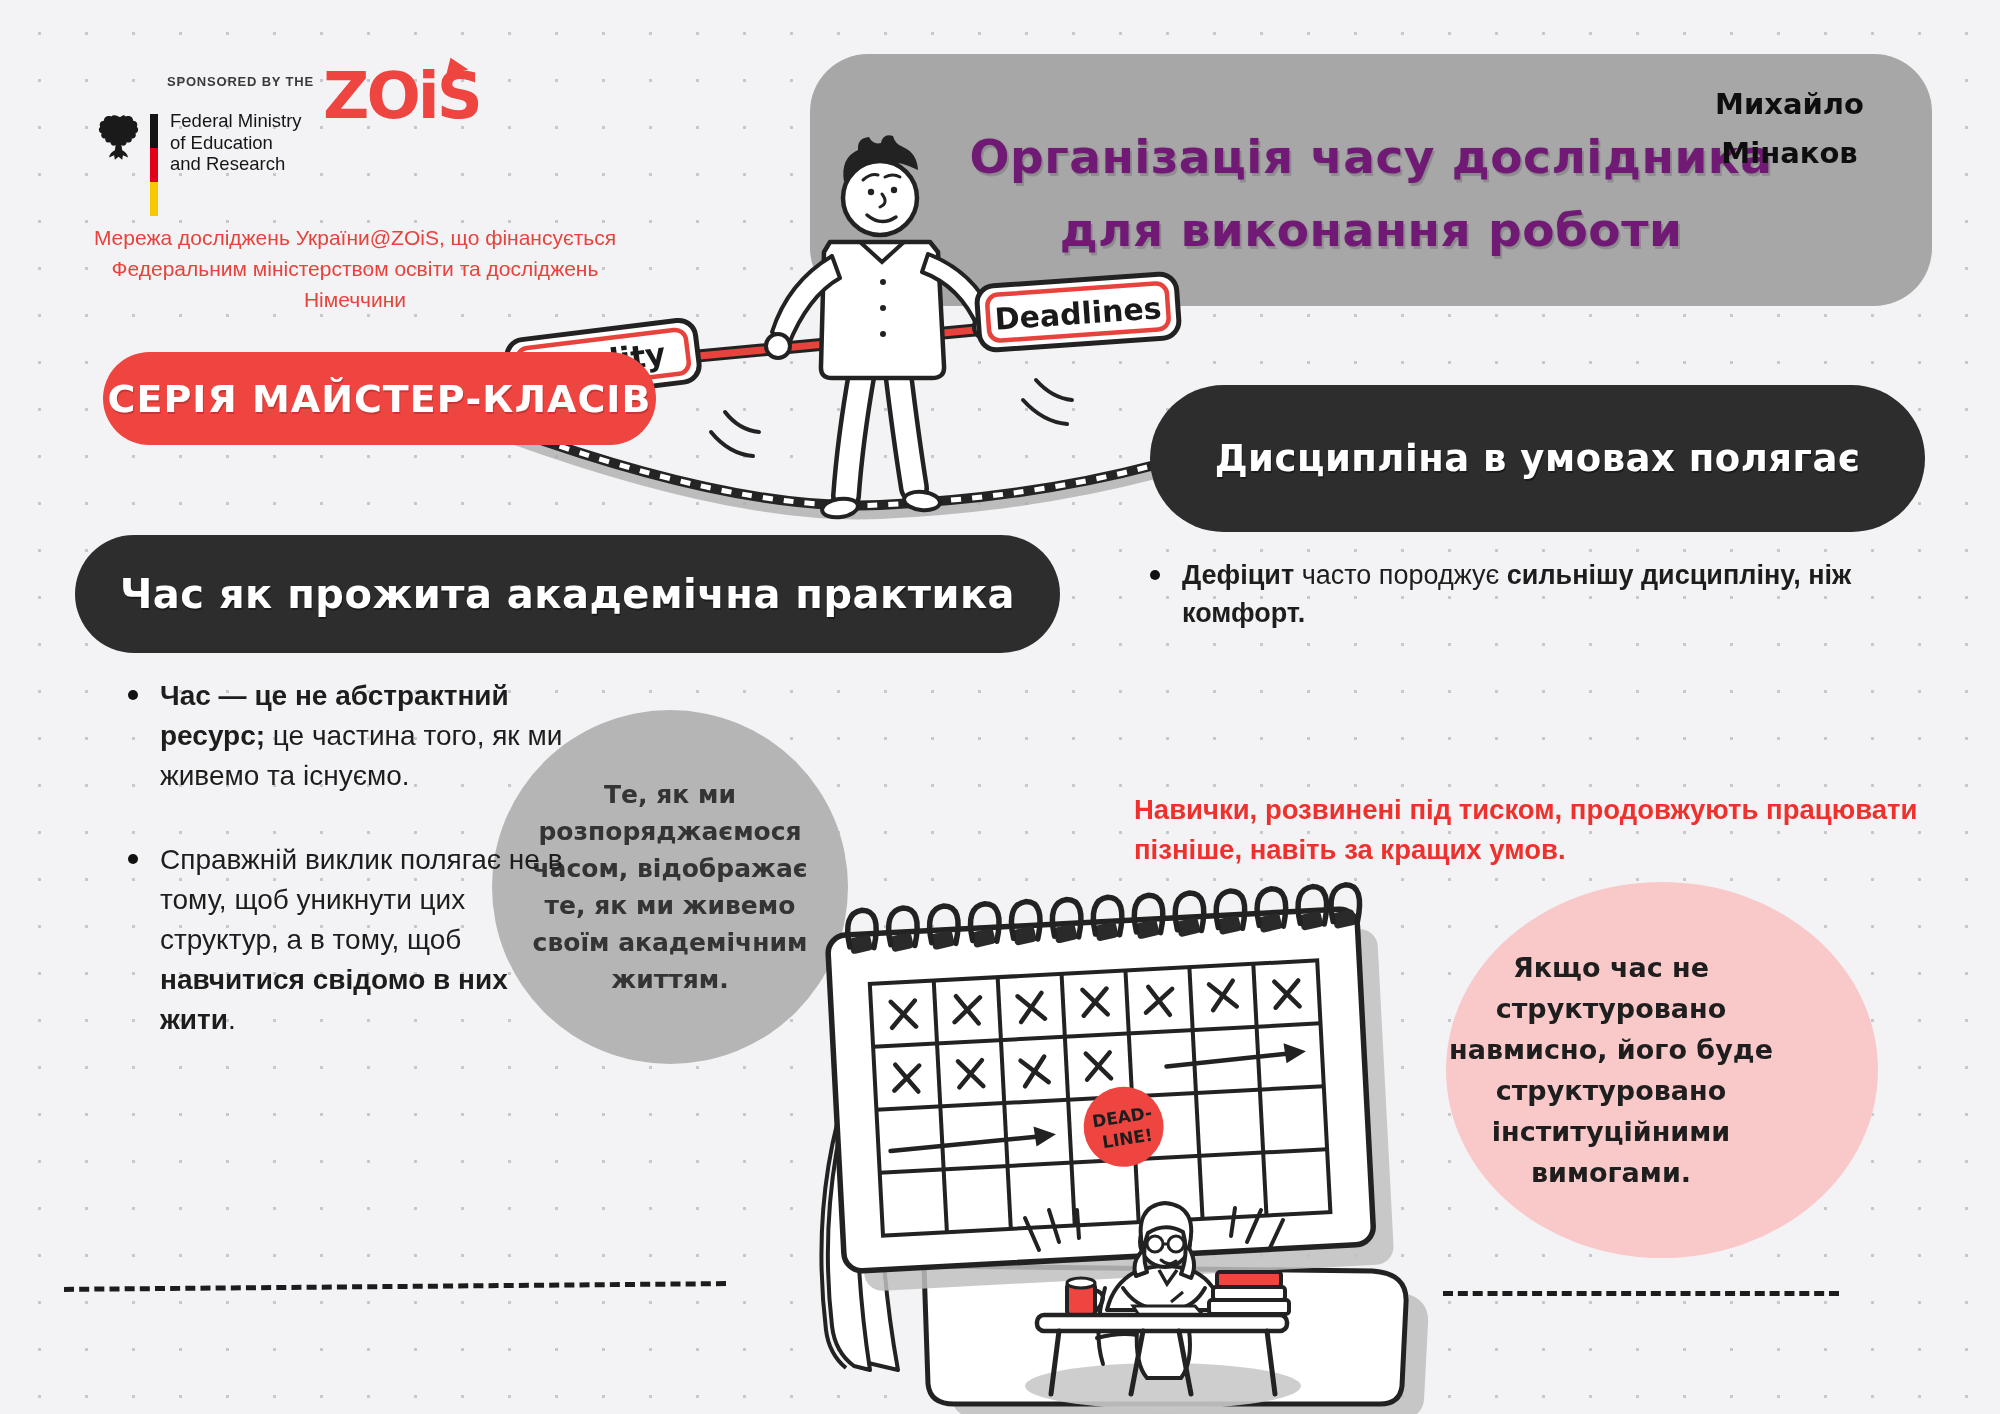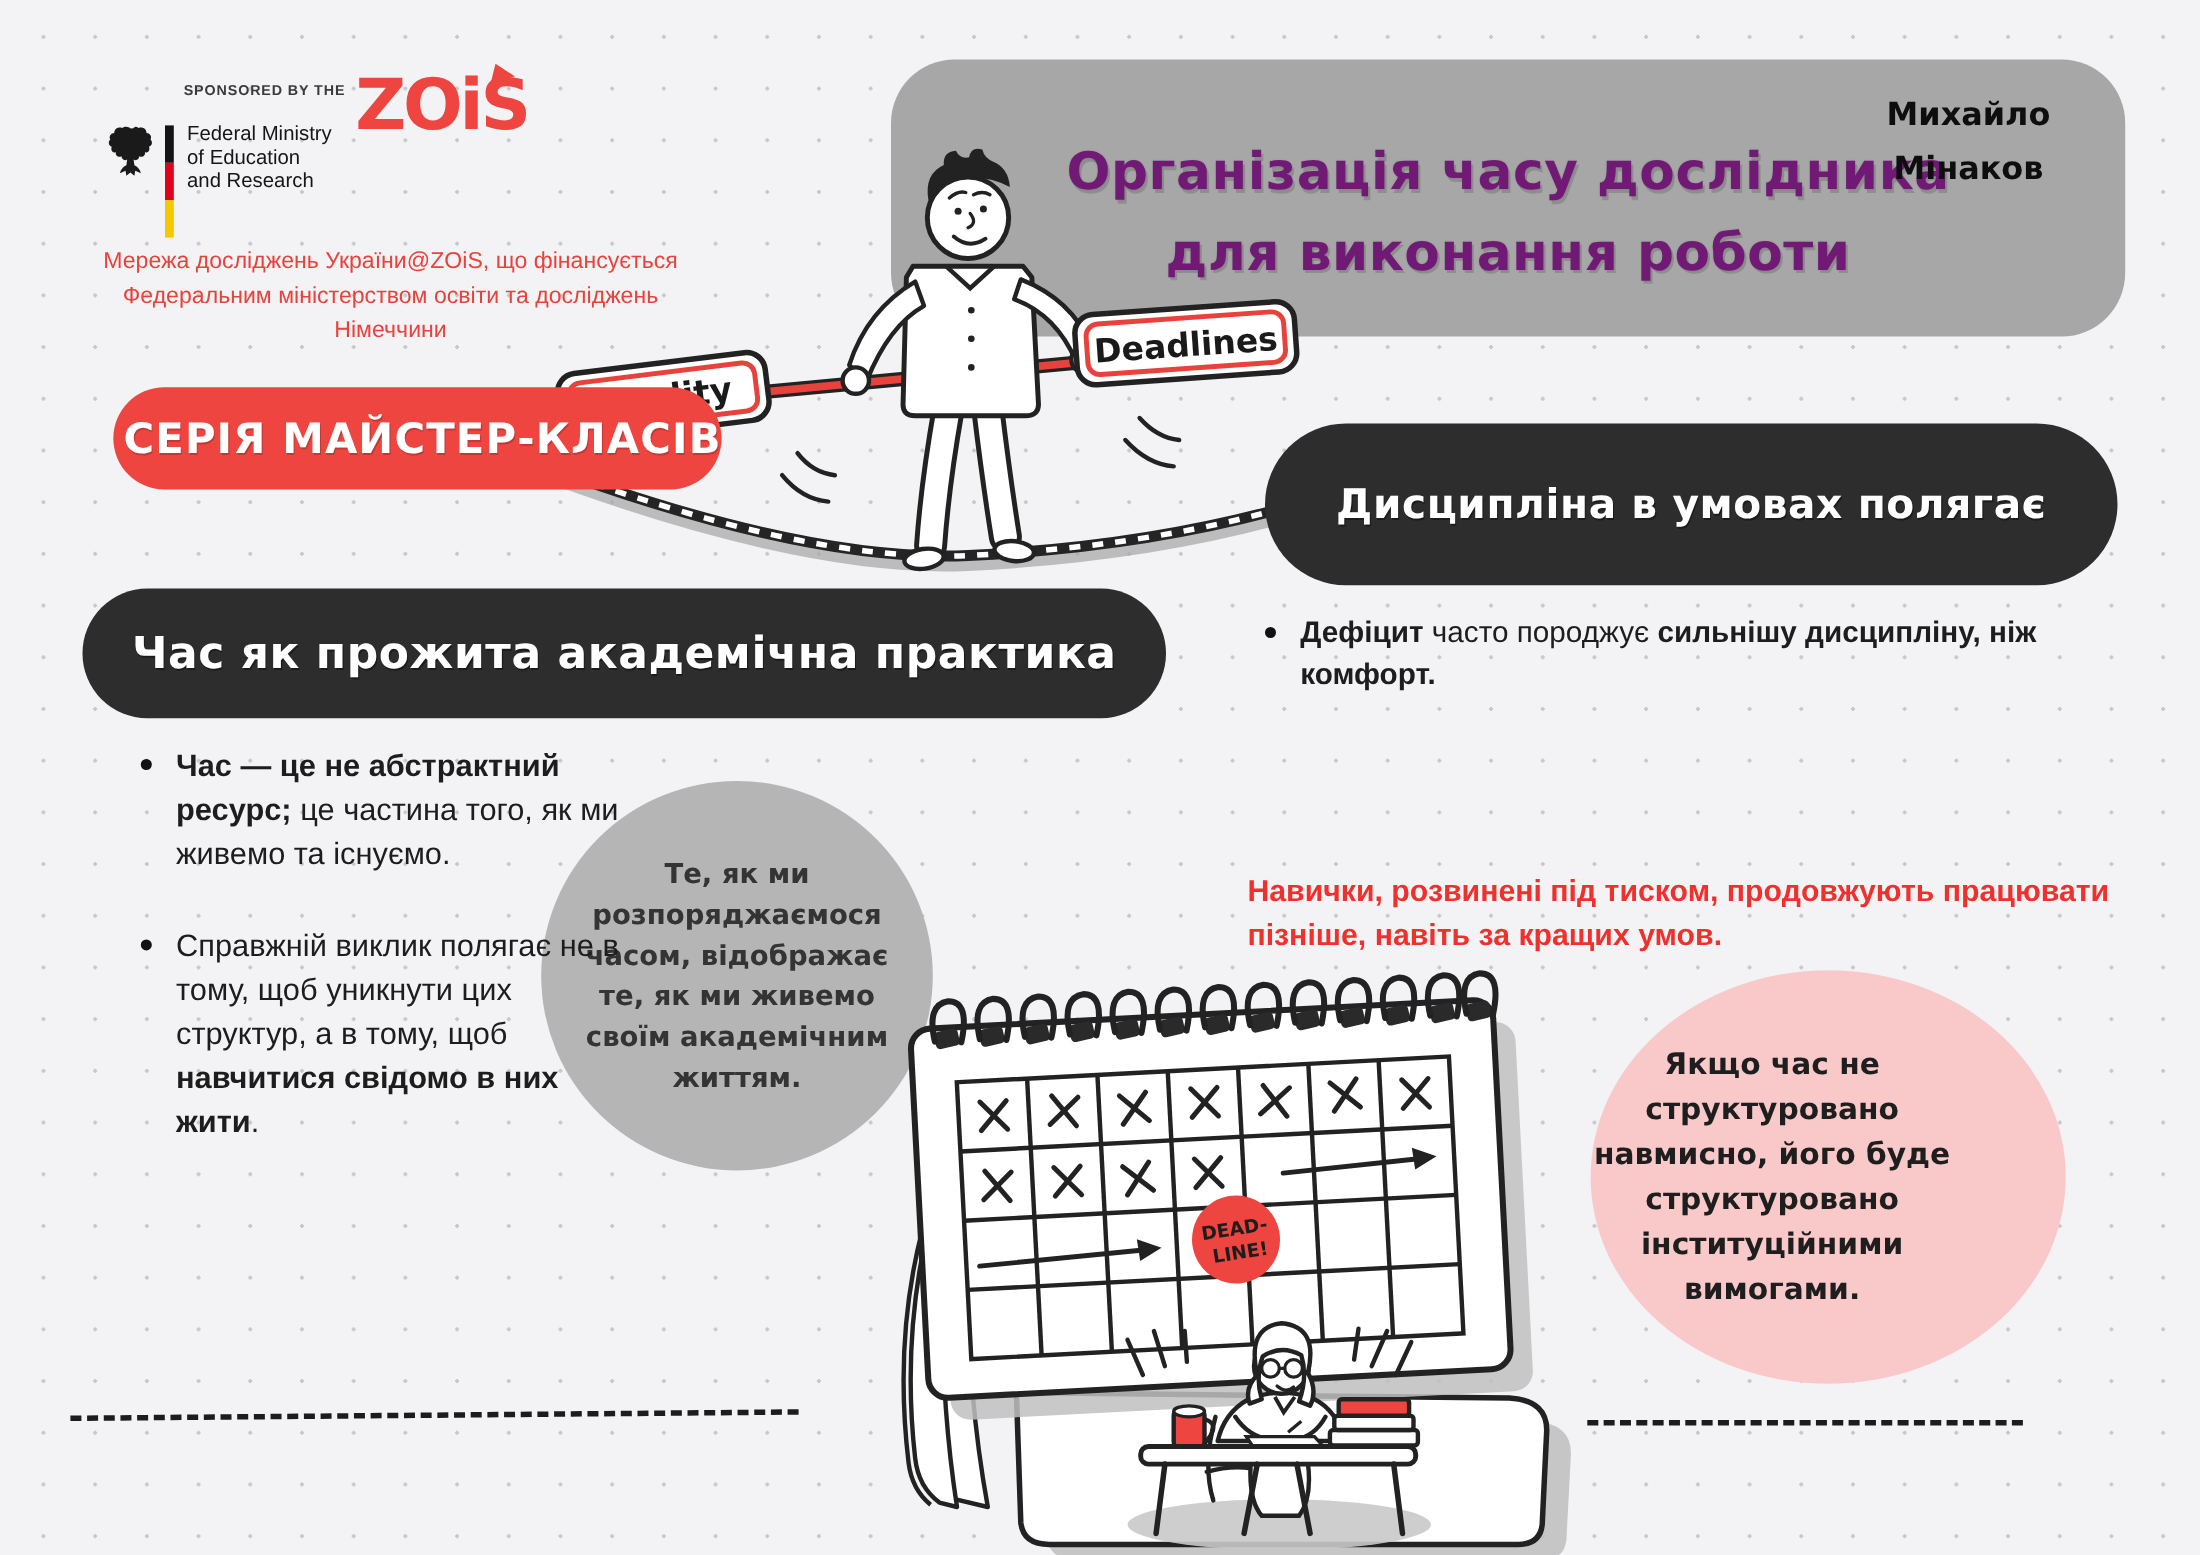--- a/index.html
+++ b/index.html
@@ -22,21 +22,21 @@
     color:#ee4540;letter-spacing:-3px;line-height:1;}
   .zois-flag{left:448px;top:60px;width:0;height:0;border-left:20px solid #ee4540;
     border-top:7px solid transparent;border-bottom:11px solid transparent;transform:rotate(14deg);}
   .zois-tag{left:497px;top:80px;font-size:14.5px;line-height:17.5px;color:#161616;}
   .zois-tag .bold{font-weight:700;}
   .zois-tag .ital{font-style:italic;}
   .funding{left:75px;top:222px;width:560px;text-align:center;color:#e8423c;
     font-size:21px;line-height:31px;font-weight:500;}
   
   .series-pill{left:103px;top:352px;width:553px;height:93px;border-radius:50px;background:#ee4540;
-    display:flex;align-items:center;justify-content:flex-end;z-index:3;}
+    display:flex;align-items:center;justify-content:center;z-index:3;}
   .series-pill span{font-family:"DejaVu Sans",sans-serif;font-size:38px;font-weight:800;color:#fff;
     letter-spacing:1px;white-space:nowrap;text-shadow:1px 2px 0 rgba(0,0,0,.18);}
   .title-box{left:810px;top:54px;width:1122px;height:252px;border-radius:58px;background:#a7a7a7;z-index:1;}
   .title-lines{position:absolute;left:0;right:0;top:66px;text-align:center;}
   .title-lines div{font-family:"DejaVu Sans",sans-serif;font-size:47px;font-weight:800;color:#701a75;
     line-height:73px;white-space:nowrap;letter-spacing:.5px;
     text-shadow:2px 3px 0 rgba(0,0,0,.15), 0 0 2px rgba(0,0,0,.12);}
   .author{position:absolute;right:68px;top:26px;text-align:center;font-family:"DejaVu Sans",sans-serif;
     font-size:29px;font-weight:700;color:#0e0e0e;line-height:49px;}
   

